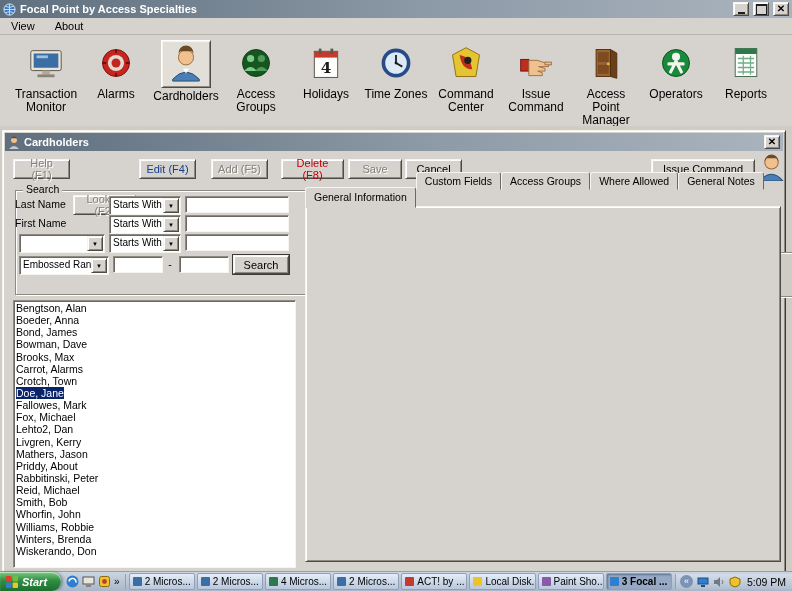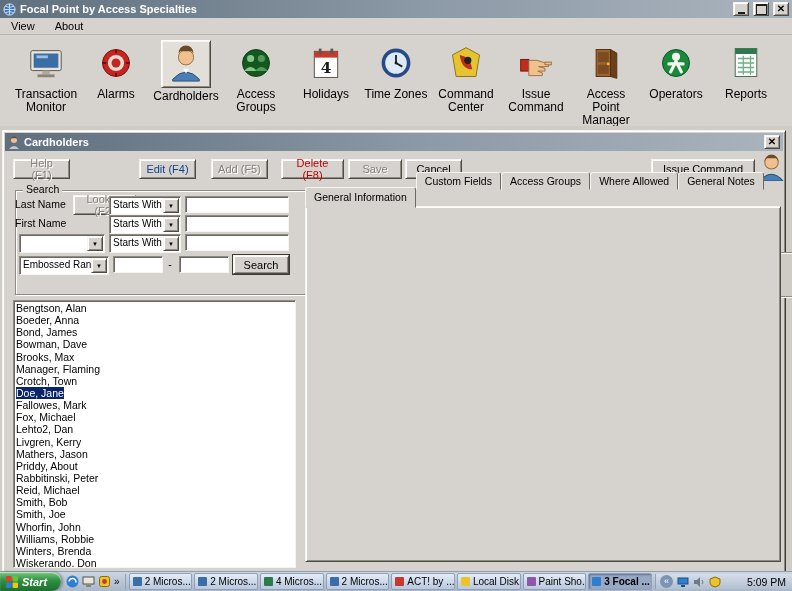--- a/index.html
+++ b/index.html
@@ -63,21 +63,21 @@
   .taskbar{position:absolute;left:0;bottom:0;right:0;height:19px;background:linear-gradient(#cbd5e2,#a9b7c9);display:flex;align-items:center;border-top:1px solid #8fa0b5;}
   .startbtn{height:19px;background:linear-gradient(#7cc883,#2f8f42 45%,#1d6e2f);color:#fff;font-weight:bold;font-style:italic;font-size:11px;border-radius:0 9px 9px 0;padding:0 14px 0 6px;display:flex;align-items:center;gap:4px;cursor:pointer;box-shadow:inset 0 1px 1px #bfe9c2,2px 0 3px rgba(0,0,0,.3);}
   .qlaunch{display:flex;align-items:center;gap:3px;padding:0 5px;border-right:1px solid #90a1b6;height:15px;}
   .qicon{width:13px;height:13px;cursor:pointer;}
   .tasks{flex:1;display:flex;align-items:center;gap:2px;padding:0 3px;overflow:hidden;}
   .taskbtn{flex:1;max-width:66px;height:15px;background:linear-gradient(#e4ecf7,#b9c8dd);border:1px solid #8fa0b8;border-radius:2px;font-size:10px;display:flex;align-items:center;gap:3px;padding:0 3px;white-space:nowrap;overflow:hidden;cursor:pointer;}
   .taskbtn.active{background:#97a9c4;box-shadow:inset 1px 1px 2px #5f7490;font-weight:bold;}
   .task-ico{width:9px;height:9px;flex:none;border-radius:1px;}
   .tray{display:flex;align-items:center;gap:4px;padding:0 6px 0 4px;border-left:1px solid #90a1b6;height:15px;background:linear-gradient(#d5dde8,#b3c0d1);}
   .tray-collapse{width:13px;height:13px;border-radius:50%;background:#7b93b5;color:#fff;font-size:9px;line-height:13px;text-align:center;cursor:pointer;}
-  .clock{font-size:10.5px;padding-left:2px;margin-left:20px;}
+  .clock{font-size:10.5px;padding-left:2px;}
 </style>
 </head>
 <body>
 
 <div class="screen">
 
   <div class="titlebar">
     <span style="display:flex;">
       <svg width="13" height="13" viewBox="0 0 14 14">
           <circle cx="7" cy="7" r="6" fill="#3a79c4" stroke="#dfe8f2"></circle>
@@ -327,33 +327,32 @@
             <span>Search</span>
           </button>
       </fieldset>
 
       <div class="namelist b-in">
         <div class="lrow"><span>Bengtson, Alan</span></div>
         <div class="lrow"><span>Boeder, Anna</span></div>
         <div class="lrow"><span>Bond, James</span></div>
         <div class="lrow"><span>Bowman, Dave</span></div>
         <div class="lrow"><span>Brooks, Max</span></div>
-        <div class="lrow"><span>Manager, Flaming</span></div>
+        <div class="lrow"><span>Carrot, Alarms</span></div>
         <div class="lrow"><span>Crotch, Town</span></div>
         <div class="lrow selected"><span>Doe, Jane</span></div>
         <div class="lrow"><span>Fallowes, Mark</span></div>
         <div class="lrow"><span>Fox, Michael</span></div>
         <div class="lrow"><span>Lehto2, Dan</span></div>
         <div class="lrow"><span>Livgren, Kerry</span></div>
         <div class="lrow"><span>Mathers, Jason</span></div>
         <div class="lrow"><span>Priddy, About</span></div>
         <div class="lrow"><span>Rabbitinski, Peter</span></div>
         <div class="lrow"><span>Reid, Michael</span></div>
         <div class="lrow"><span>Smith, Bob</span></div>
-        <div class="lrow"><span>Smith, Joe</span></div>
         <div class="lrow"><span>Whorfin, John</span></div>
         <div class="lrow"><span>Williams, Robbie</span></div>
         <div class="lrow"><span>Winters, Brenda</span></div>
         <div class="lrow"><span>Wiskerando, Don</span></div>
       </div>
 
       <div class="tabstrip">
         <span class="tab active"><span>General Information</span></span>
         <span class="tab"><span>Custom Fields</span></span>
         <span class="tab"><span>Access Groups</span></span>

